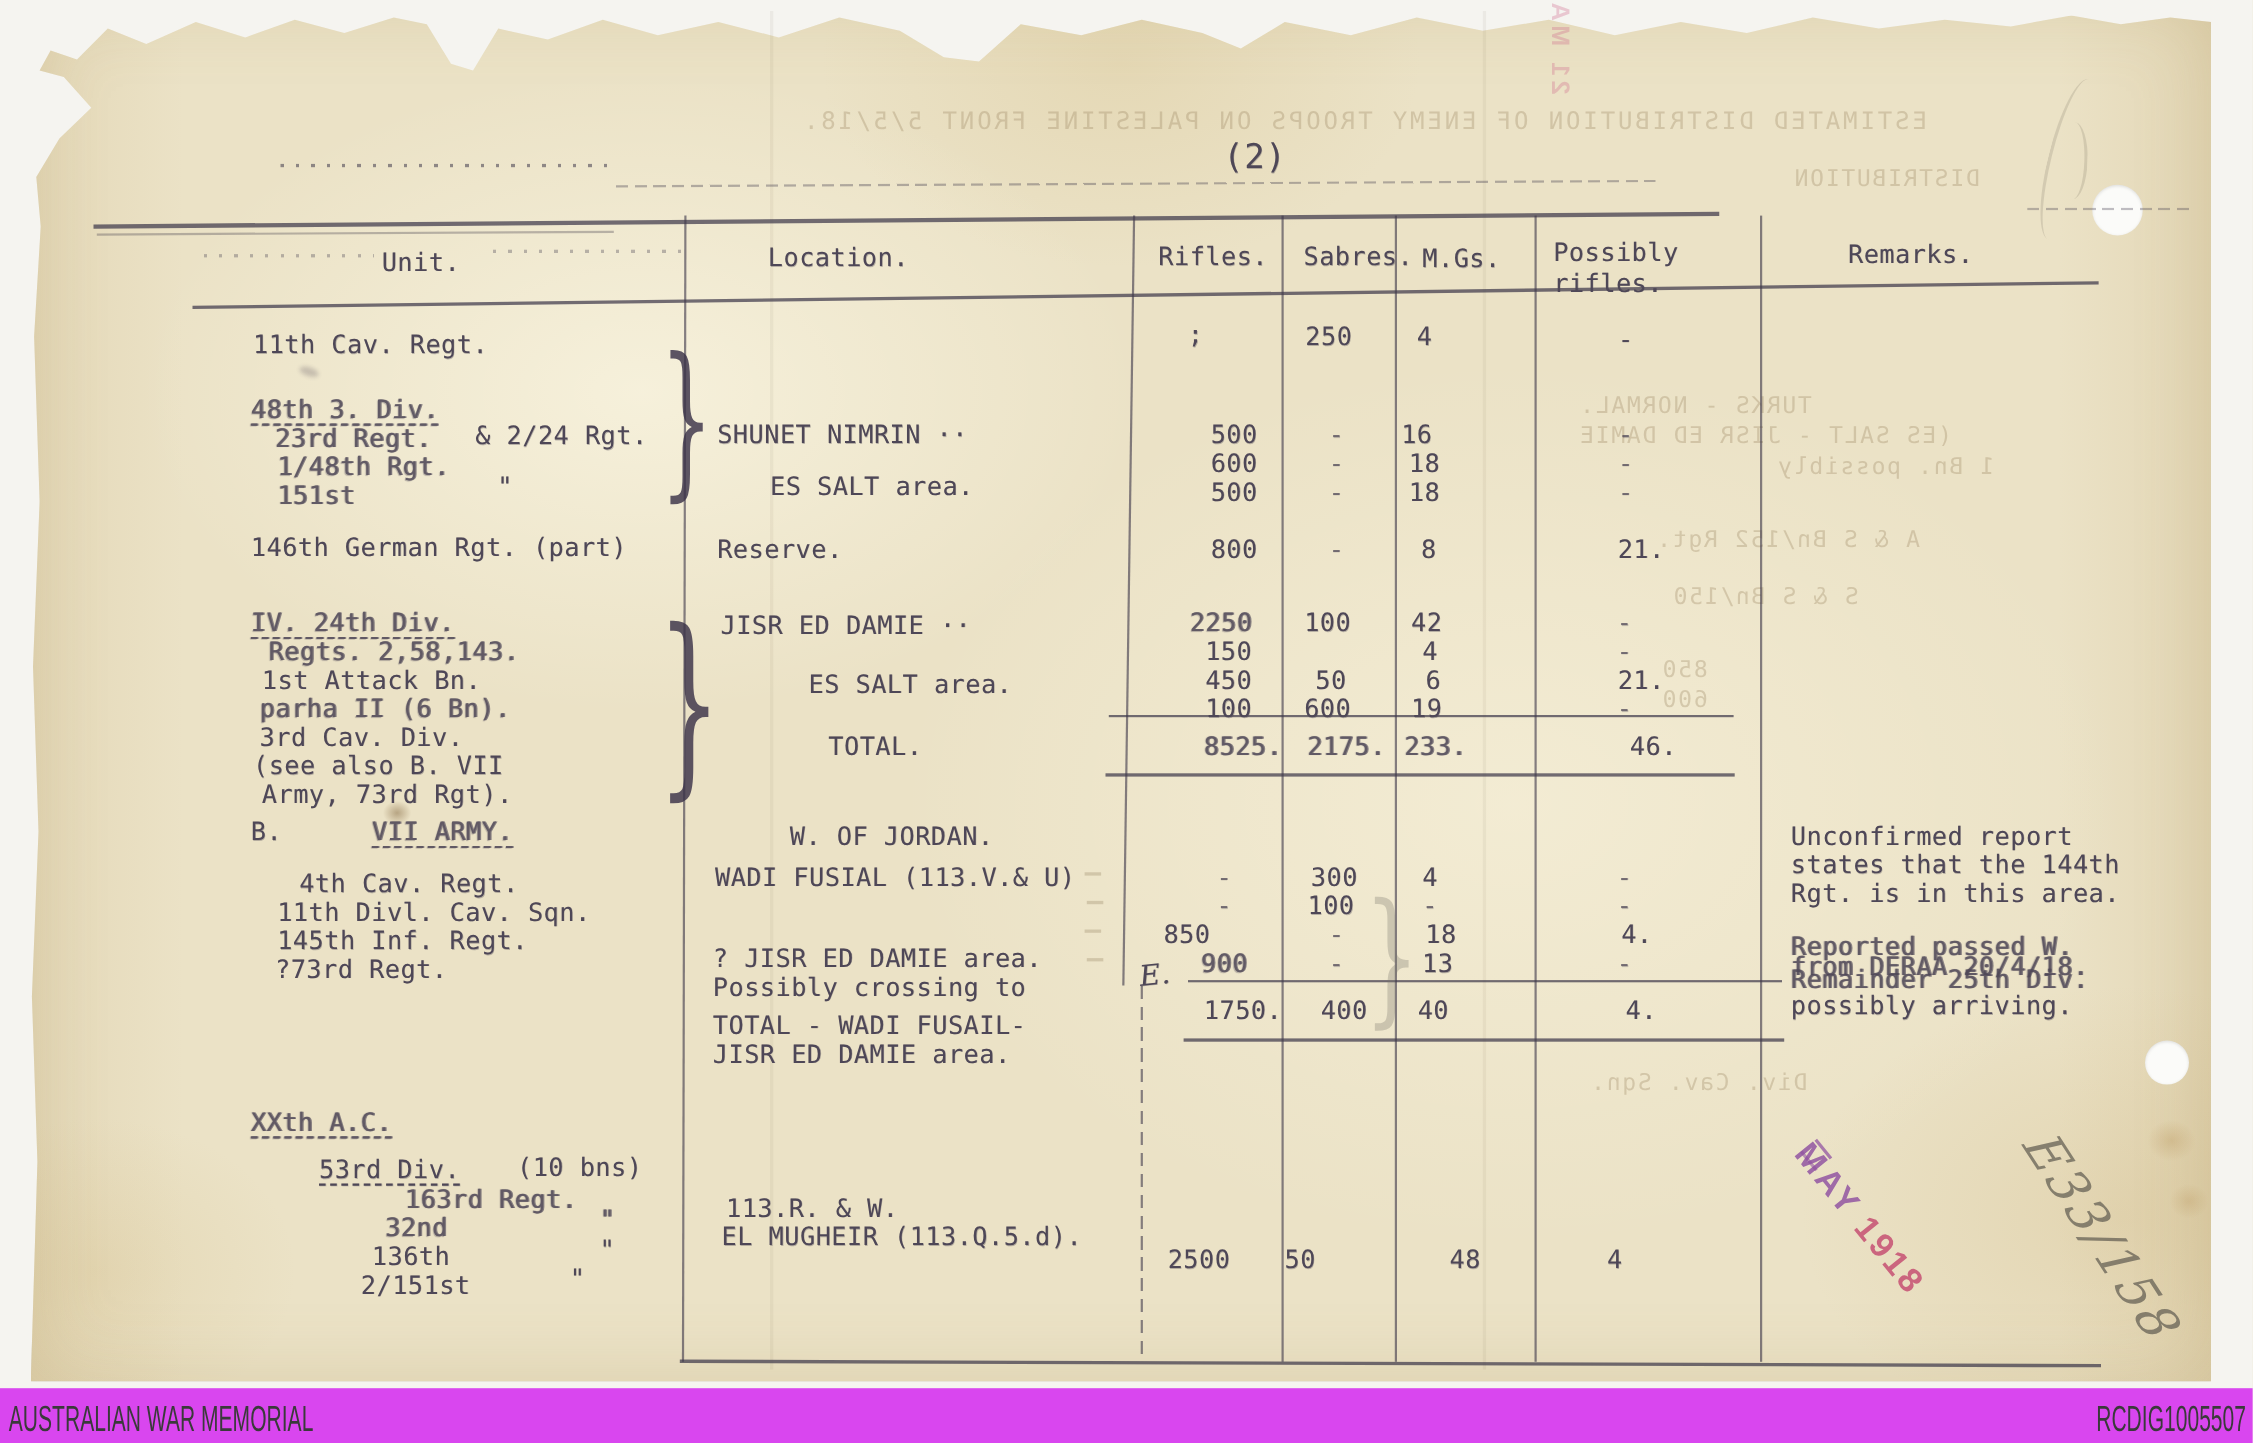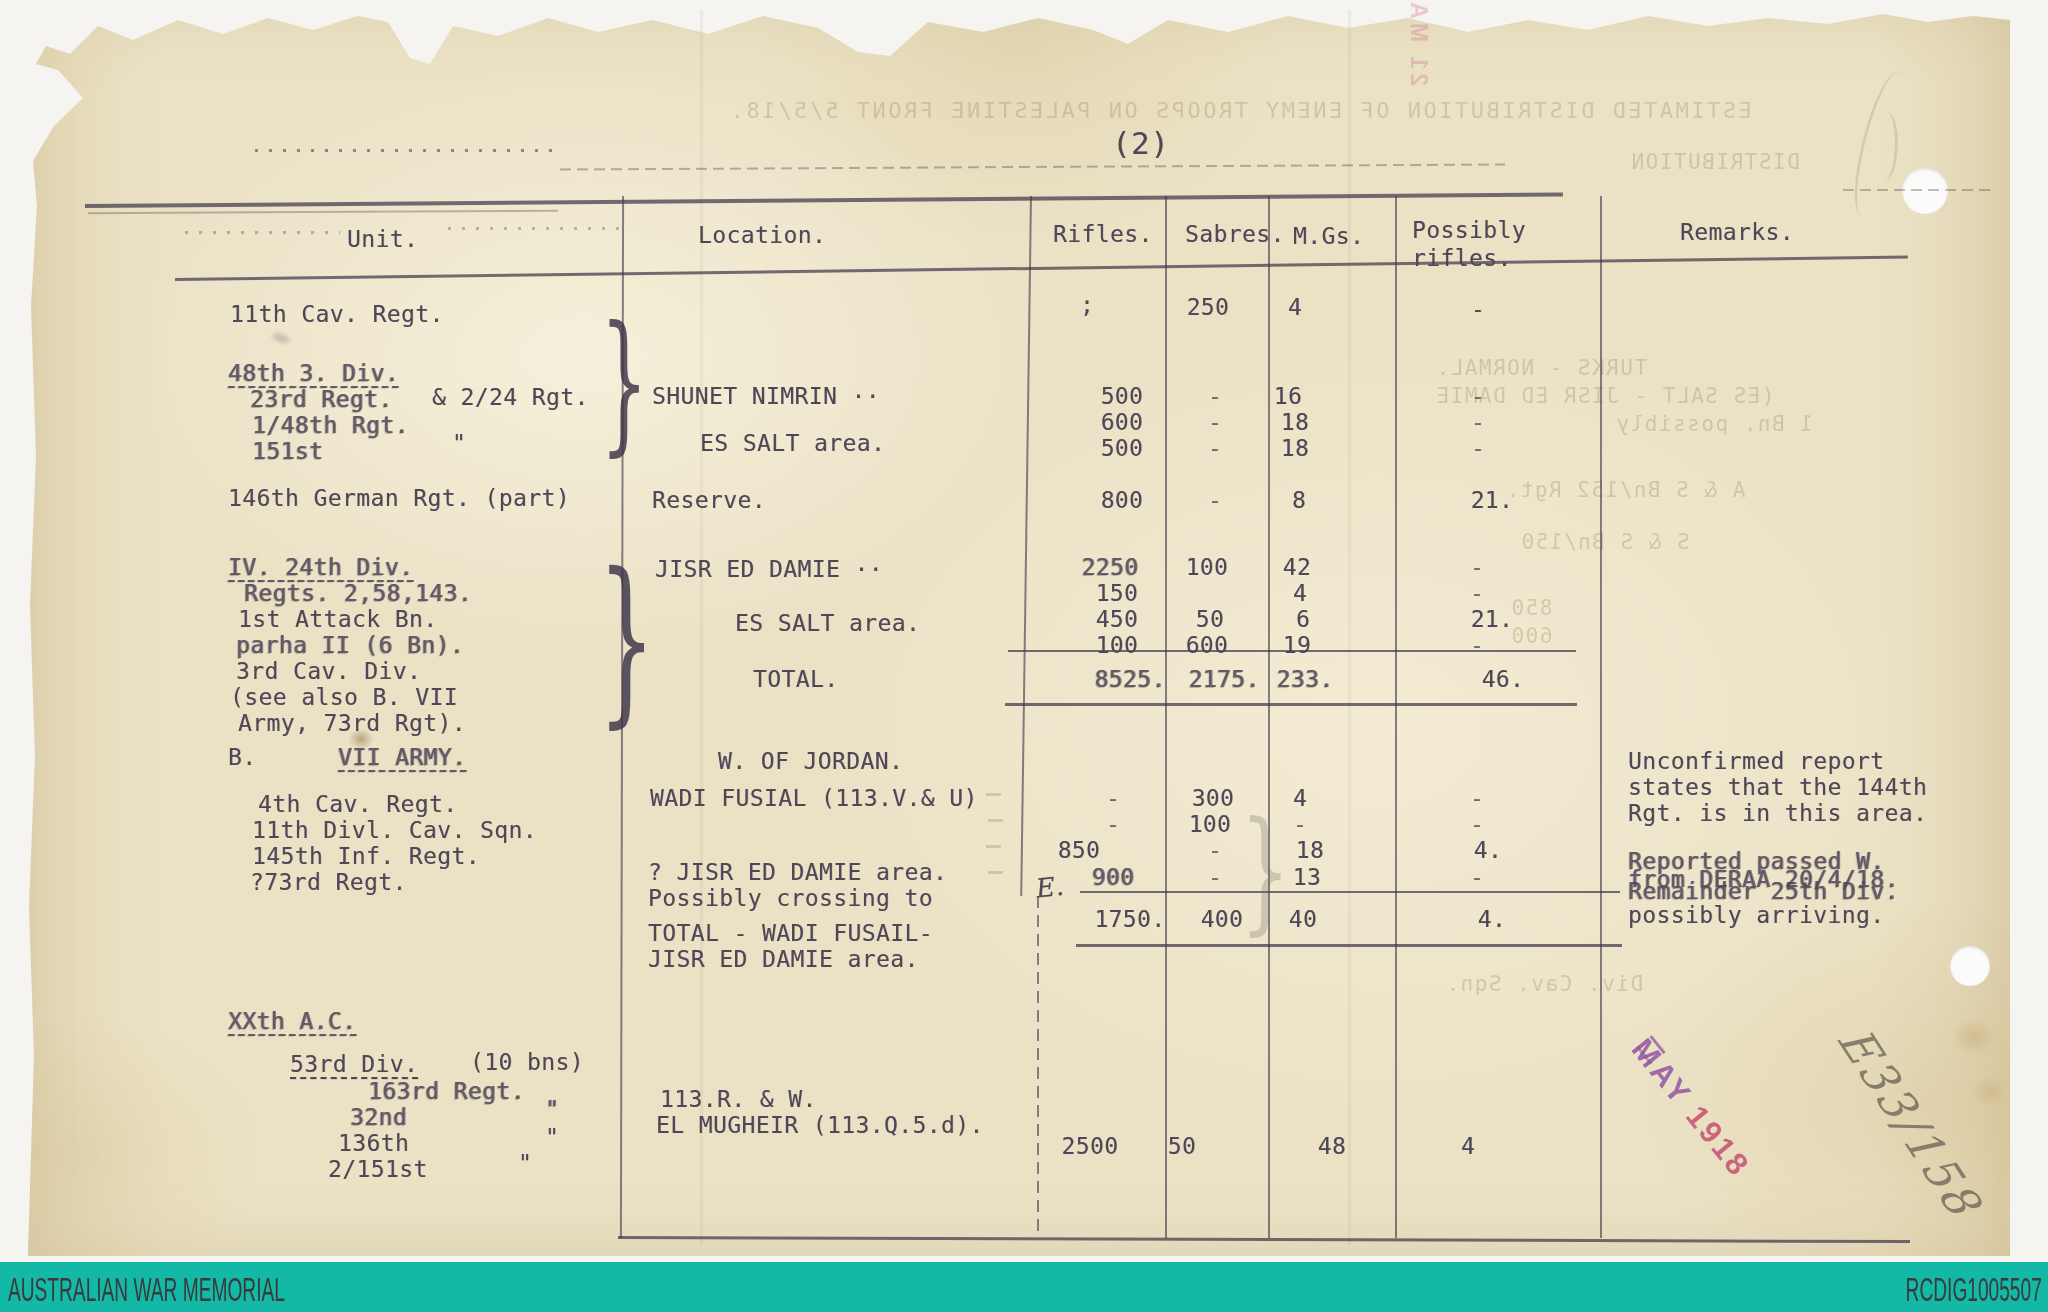--- a/index.html
+++ b/index.html
@@ -48,21 +48,21 @@
       font:italic 46px "DejaVu Serif",serif;color:rgba(106,101,89,.78);letter-spacing:3px;white-space:pre;}
   #pencil-squiggle{position:absolute;left:1862px;top:70px;width:34px;height:150px;opacity:.18;
       border-left:3px solid #6c6455;border-radius:60% 40% 50% 60%;transform:rotate(14deg);}
   #pencil-squiggle:after{content:"";position:absolute;left:8px;top:40px;width:22px;height:70px;
       border-right:3px solid #6c6455;border-radius:50%;transform:rotate(-12deg);display:block;}
   #side-pink{position:absolute;left:1432px;top:86px;transform:rotate(90deg) scaleX(-1);transform-origin:left top;
       font:bold 23px "Liberation Sans",sans-serif;color:rgba(205,95,135,.30);letter-spacing:4px;white-space:pre;}
   .smudge{position:absolute;background:rgba(60,50,70,.5);border-radius:50%;filter:blur(2px);}
   .crease{position:absolute;top:10px;height:1235px;width:3px;background:rgba(120,100,70,.07);}
   .bleeddash{position:absolute;width:15px;height:3px;background:rgba(145,125,92,.30);}
-  #footer{position:absolute;left:0;top:1262px;width:2048px;height:50px;background:#14b8a6;}
+  #footer{position:absolute;left:0;top:1262px;width:2048px;height:50px;background:#d946ef;}
   .foot-t{position:absolute;top:9px;font-family:"Liberation Sans",sans-serif;font-size:33px;color:#3a3a3a;
       transform:scaleX(.58);white-space:pre;}
   #foot-left{left:8px;transform-origin:left center;}
   #foot-right{right:6px;transform-origin:right center;}
 </style>
 </head>
 <body>
 
 <div id="sheet"></div>
 
@@ -188,21 +188,21 @@
 <div class="t c fade" style="left:1477px;top:632px;">-</div>
 <div class="t" style="left:753px;top:666px;">TOTAL.</div>
 <div class="t c ov" style="left:1130px;top:666px;">8525.</div>
 <div class="t c ov" style="left:1224px;top:666px;">2175.</div>
 <div class="t c ov" style="left:1305px;top:666px;">233.</div>
 <div class="t c" style="left:1503px;top:666px;">46.</div>
 
 <div class="t" style="left:228px;top:744px;">B.</div>
 <div class="t ov ul" style="left:338px;top:744px;">VII ARMY.</div>
 <div class="t" style="left:718px;top:748px;">W. OF JORDAN.</div>
-<div class="t" style="left:258px;top:791px;">4th Cav. Regt.</div>
+<div class="t" style="left:272px;top:791px;">4th Cav. Regt.</div>
 <div class="t" style="left:252px;top:817px;">11th Divl. Cav. Sqn.</div>
 <div class="t" style="left:252px;top:843px;">145th Inf. Regt.</div>
 <div class="t" style="left:250px;top:869px;">?73rd Regt.</div>
 <div class="t" style="left:650px;top:785px;">WADI FUSIAL (113.V.&amp; U)</div>
 <div class="t" style="left:648px;top:859px;">? JISR ED DAMIE area.</div>
 <div class="t" style="left:648px;top:885px;">Possibly crossing to</div>
 <div class="t" style="left:1036px;top:874px;font-family:'DejaVu Serif',serif;font-style:italic;font-size:26px;transform:rotate(-6deg);">E.</div>
 <div class="t c fade" style="left:1113px;top:785px;">-</div>
 <div class="t c fade" style="left:1113px;top:811px;">-</div>
 <div class="t c" style="left:1079px;top:837px;">850</div>

